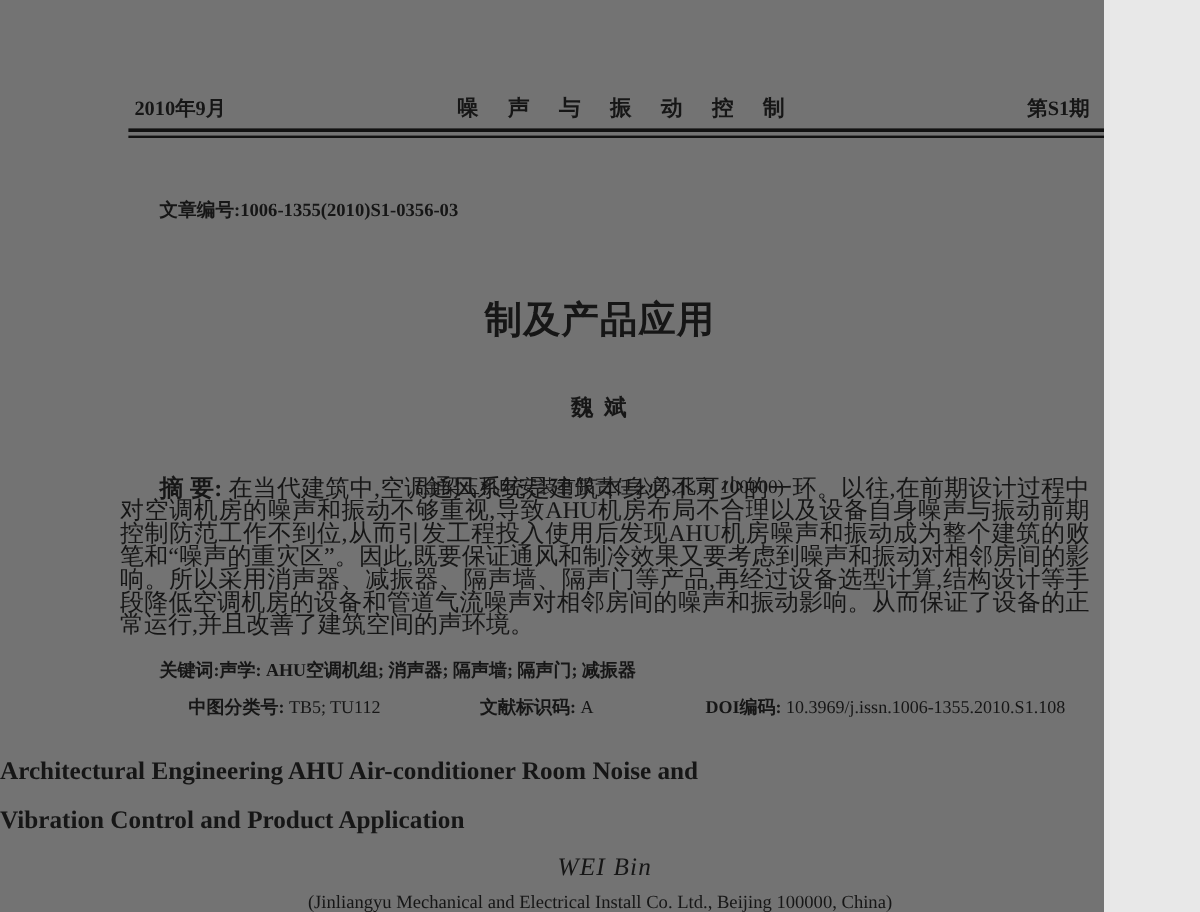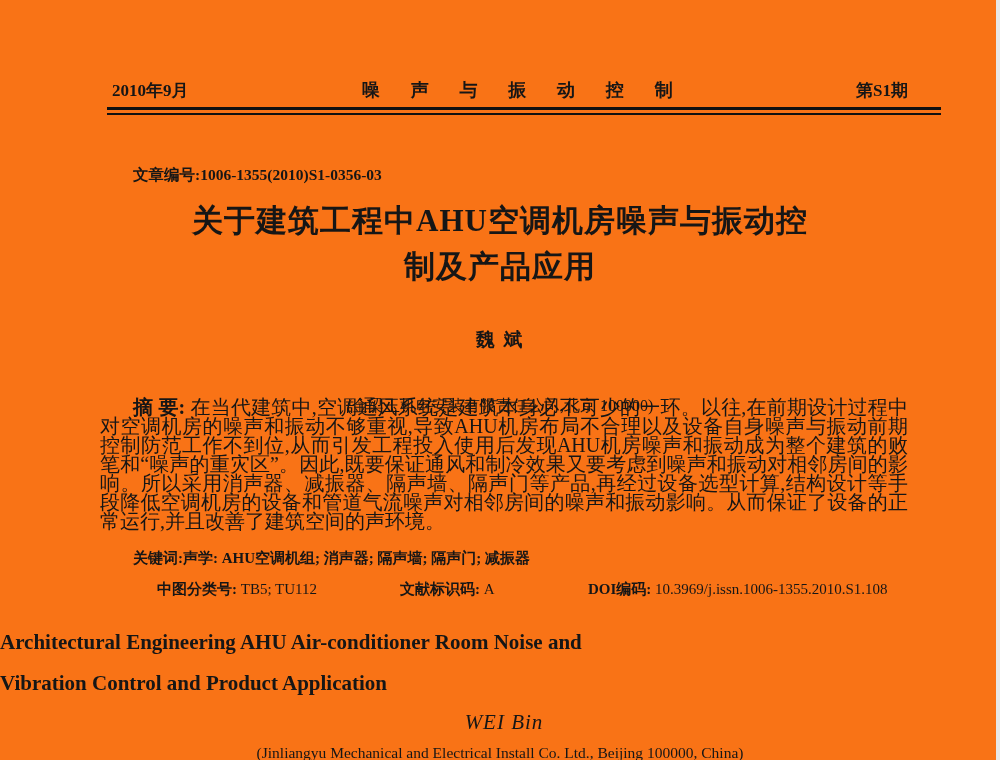--- a/index.html
+++ b/index.html
@@ -2,23 +2,23 @@
 <html><head>
 <meta charset="utf-8">
 <style>
   html, body {
     margin: 0;
     padding: 0;
     background: #e8e8e8;
   }
   .page {
     position: relative;
-    width: 996px;
+    width: 920px;
     height: 760px;
-    background: #f97316;
+    background: #737373;
     overflow: hidden;
     color: #161616;
     font-family: "Liberation Serif", "DejaVu Serif", serif;
     -webkit-font-smoothing: antialiased;
   }
 
   
   .header-row {
     position: absolute;
     top: 78px;
@@ -27,21 +27,20 @@
     display: flex;
     justify-content: space-between;
     align-items: baseline;
     font-size: 17px;
     font-weight: 600;
   }
   .journal-name {
     letter-spacing: 10px;
     font-weight: 700;
     font-size: 18px;
-    font-family: Liberation Mono, monospace;
   }
   .rule-wrap {
     position: absolute;
     top: 107px;
     left: 107px;
     width: 834px;
   }
   .rule-thick { height: 3px; background: #111; }
   .rule-gap   { height: 3px; }
   .rule-thin  { height: 2px; background: #111; }
@@ -158,21 +157,21 @@
   </div>
   <div class="rule-wrap">
     <div class="rule-thick"></div>
     <div class="rule-gap"></div>
     <div class="rule-thin"></div>
   </div>
 
   <div class="article-number"><span>文章编号:</span><span>1006-1355(2010)S1-0356-03</span></div>
 
   <div class="paper-title">
-    <span>关于建筑工程中AHU空调机房噪声与振动控</span><br>
+    <br>
     <span>制及产品应用</span>
   </div>
 
   <div class="author-name">魏  斌</div>
   <div class="author-affiliation">(金梁玉机电安装有限责任公司,北京 100000)</div>
 
   <p class="abstract"><span class="bold-label">摘 要:</span> <span>在当代建筑中,空调通风系统是建筑本身必不可少的一环。以往,在前期设计过程中对空调机房的噪声和振动不够重视,导致AHU机房布局不合理以及设备自身噪声与振动前期控制防范工作不到位,从而引发工程投入使用后发现AHU机房噪声和振动成为整个建筑的败笔和“噪声的重灾区”。因此,既要保证通风和制冷效果又要考虑到噪声和振动对相邻房间的影响。所以采用消声器、减振器、隔声墙、隔声门等产品,再经过设备选型计算,结构设计等手段降低空调机房的设备和管道气流噪声对相邻房间的噪声和振动影响。从而保证了设备的正常运行,并且改善了建筑空间的声环境。</span></p>
 
   <div class="keywords-line"><span class="bold-label">关键词:</span><span>声学: AHU空调机组; 消声器; 隔声墙; 隔声门; 减振器</span></div>
 

